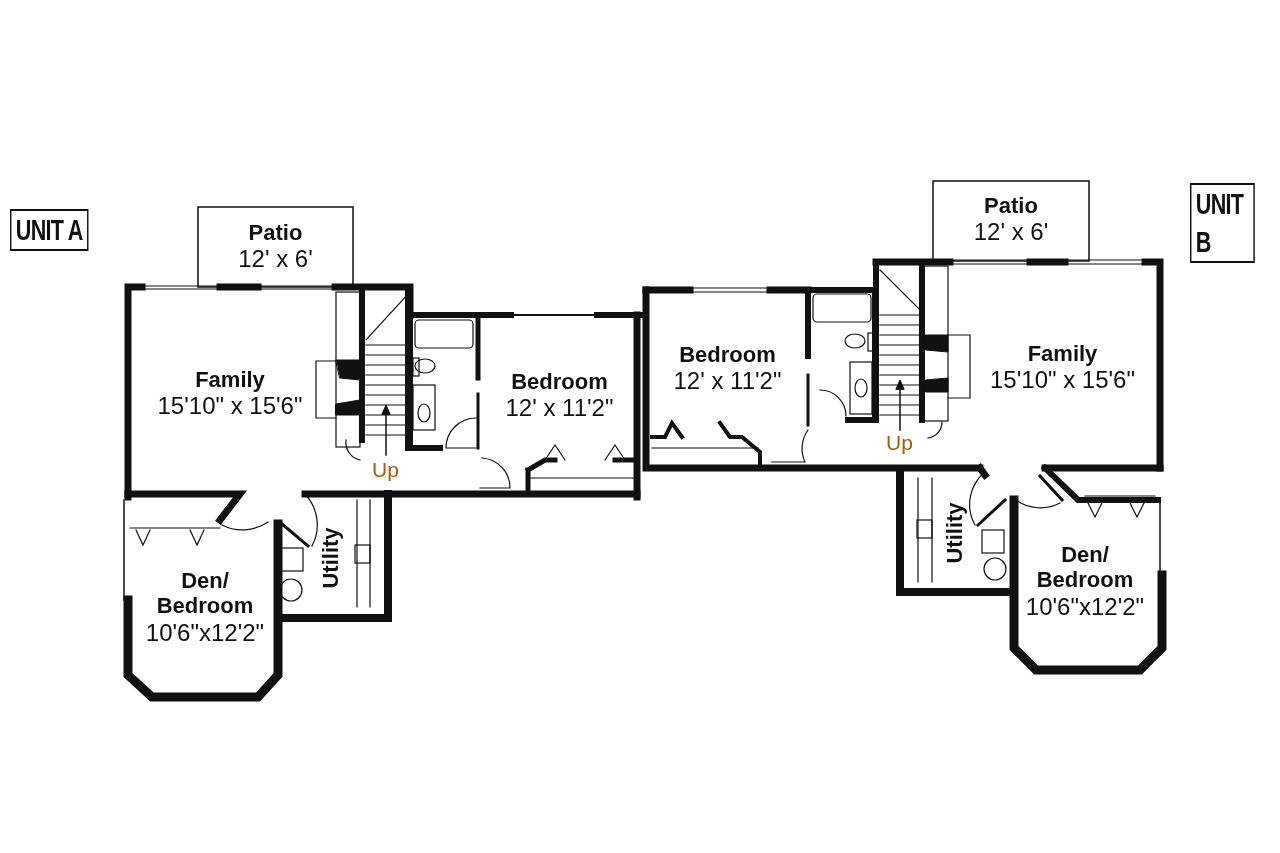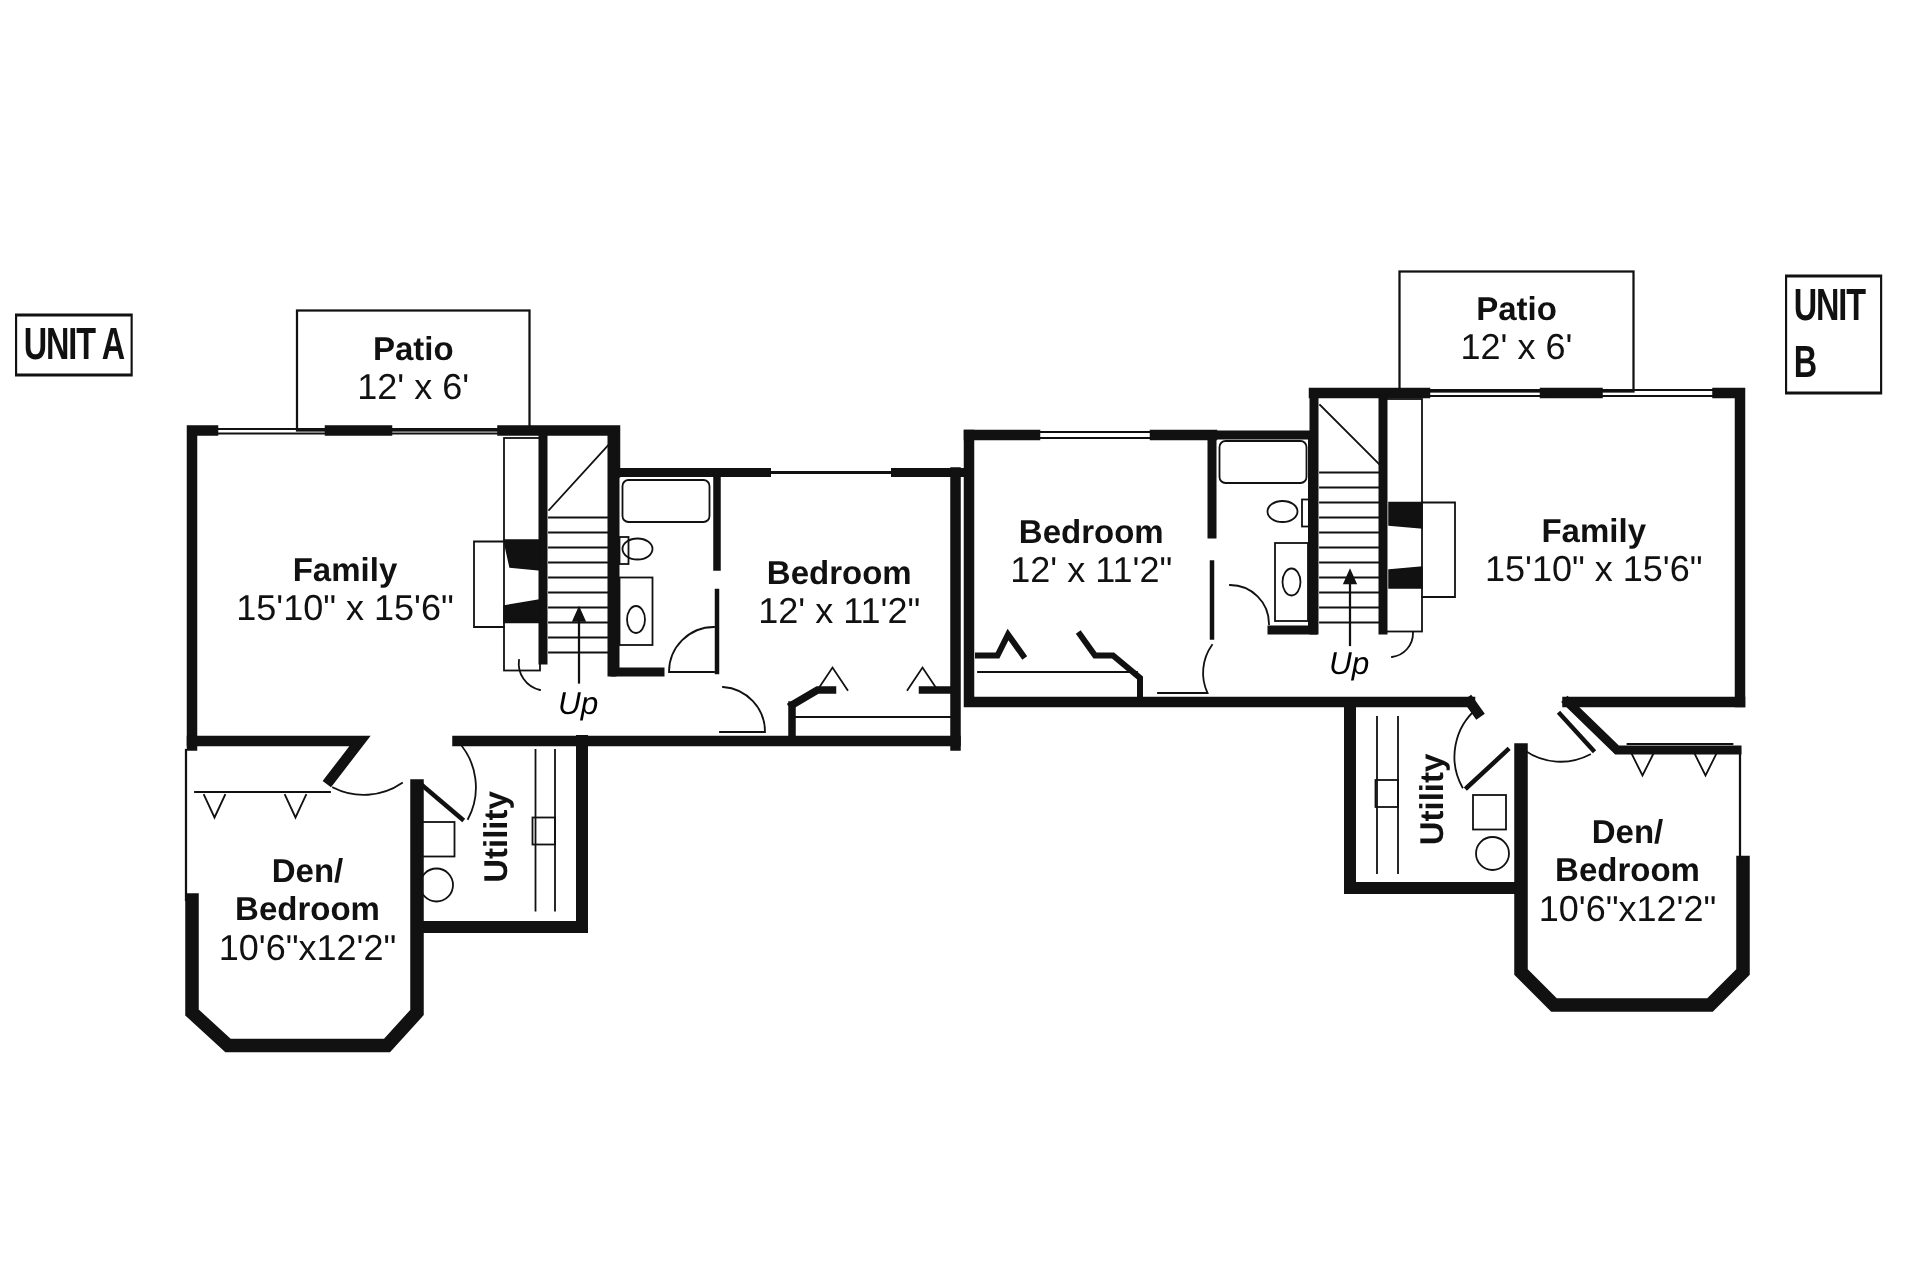--- a/index.html
+++ b/index.html
@@ -2,21 +2,21 @@
 <html><head>
 <meta charset="utf-8">
 <style>
   html, body { margin: 0; padding: 0; background: #ffffff; }
   body { width: 1280px; height: 853px; position: relative; overflow: hidden; font-family: "Liberation Sans", sans-serif; }
   svg { position: absolute; left: 0; top: 0; }
   .lbl { position: absolute; color: #111; text-align: center; line-height: 1.15; white-space: nowrap; }
   .name { font-weight: bold; font-size: 22px; display: block; }
   .dim { font-size: 24px; display: block; }
   .unit-tag { position: absolute; border: 2px solid #111; font-family: "Liberation Sans", sans-serif; font-weight: bold; font-size: 30px; letter-spacing: -1px; transform: scaleX(0.72); transform-origin: left center; padding: 0 6px; line-height: 38px; color: #111; }
-  .up { position: absolute; font-size: 21px; color: #000000; font-style: italic; }
+  .up { position: absolute; font-size: 21px; color: #a16207; }
   .vert { position: absolute; font-weight: bold; font-size: 22px; color: #111; transform: rotate(-90deg); transform-origin: center center; }
 </style>
 </head>
 <body>
 
 <svg width="1280" height="853" viewBox="0 0 1280 853" xmlns="http://www.w3.org/2000/svg">
   <g fill="none" stroke="#111" stroke-linecap="square">
 
     <g>
 

